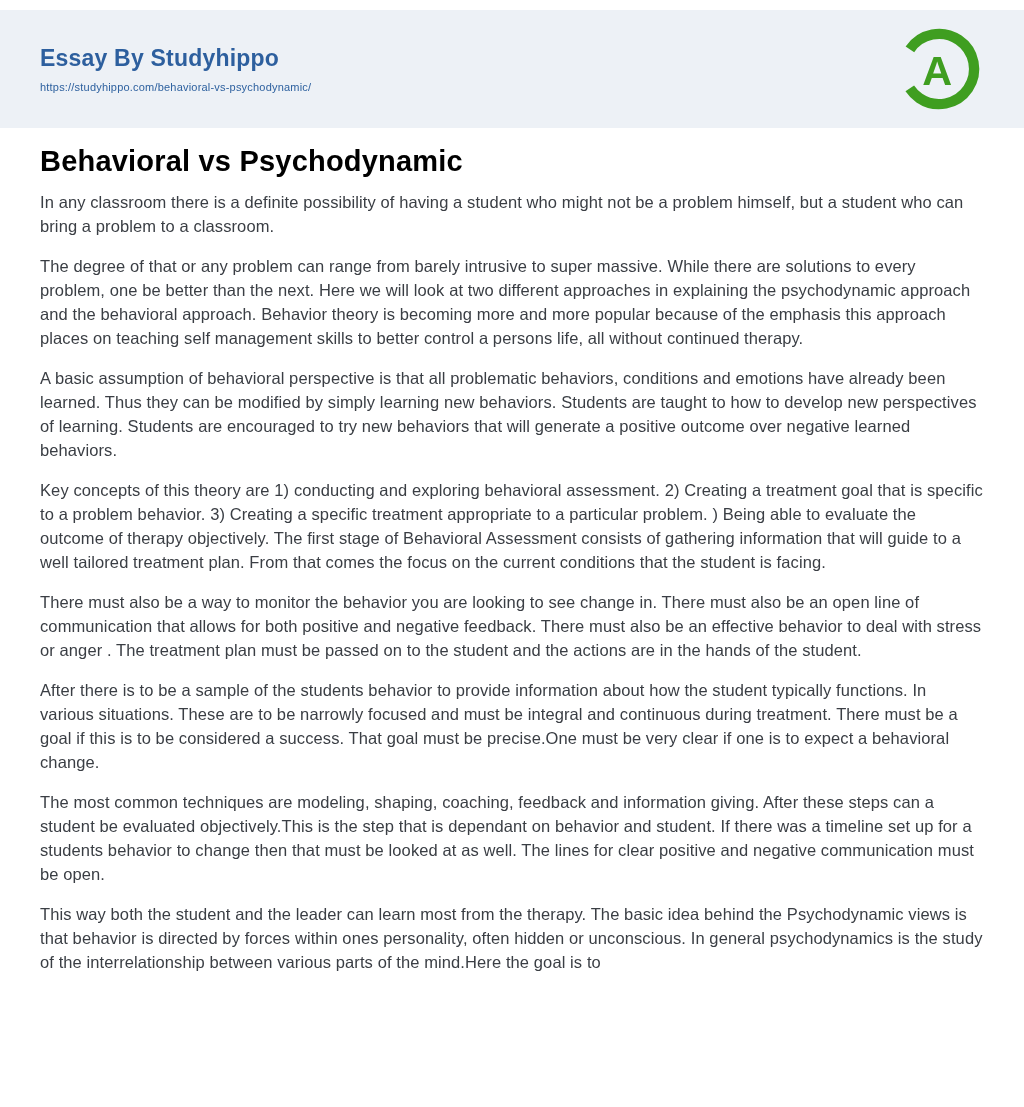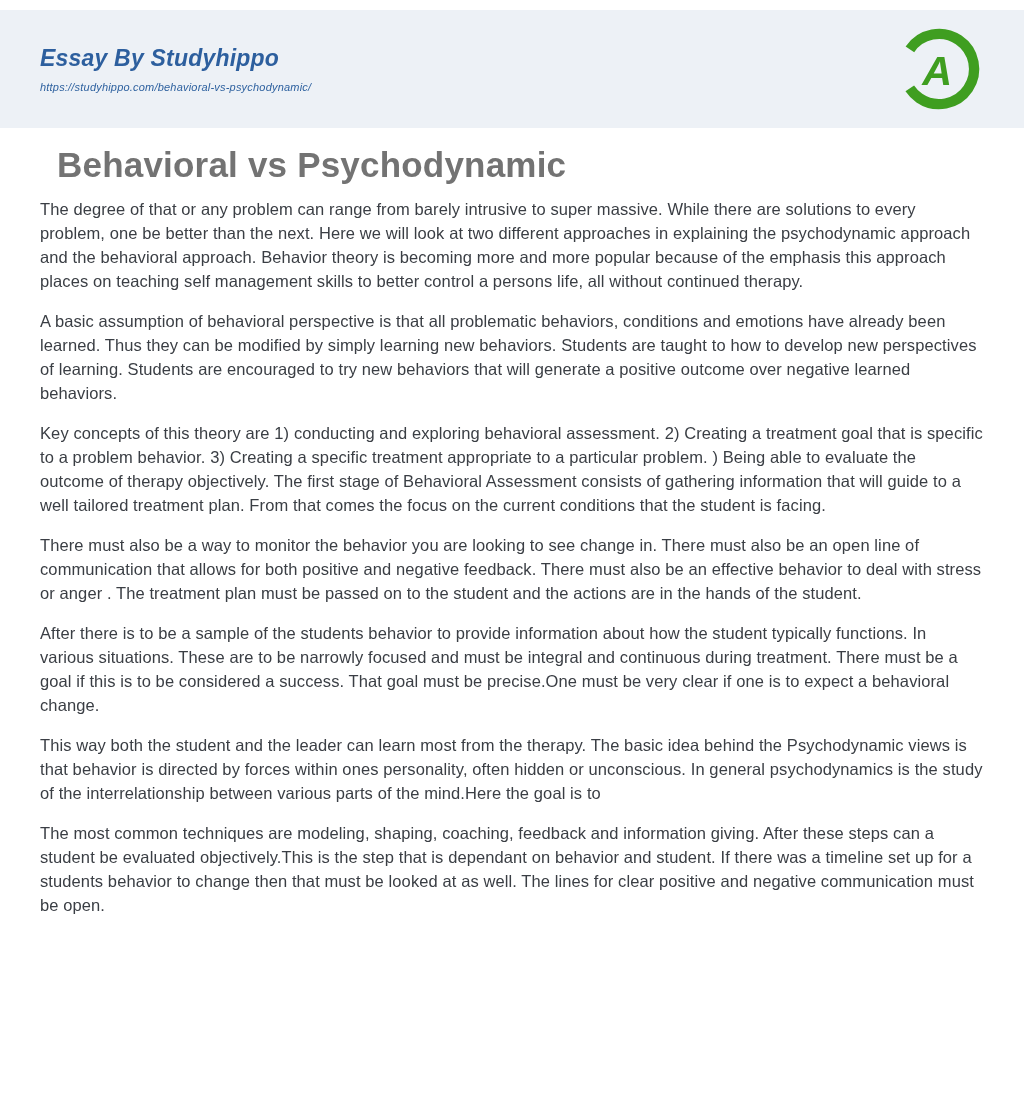--- a/index.html
+++ b/index.html
@@ -12,45 +12,44 @@
     font-family: "Liberation Sans", "DejaVu Sans", sans-serif;
   }
   .site-header {
     margin-top: 10px;
     height: 118px;
     background: #edf1f6;
     display: flex;
     align-items: center;
     justify-content: space-between;
     padding: 0 40px;
-    font-style: italic;
   }
   .site-header .head-text { display: flex; flex-direction: column; }
   .site-title {
     color: #2d5f9e;
     font-size: 23px;
     font-weight: bold;
     letter-spacing: 0.2px;
     margin-bottom: 9px;
   }
   .site-url {
     color: #2e619f;
     font-size: 11px;
     text-decoration: none;
     letter-spacing: 0.2px;
   }
   .logo { width: 90px; height: 90px; display: block; }
   .content {
     padding: 0 40px;
   }
   .essay-title {
-    margin: 17px 0 12px 17px;
-    font-size: 35px;
+    margin: 17px 0 12px 0;
+    font-size: 29px;
     font-weight: 800;
-    color: #737373;
+    color: #000000;
     letter-spacing: 0.2px;
   }
   .content p {
     font-size: 16.5px;
     line-height: 24px;
     color: #3a3e44;
     margin: 0 0 16px 0;
     letter-spacing: 0.1px;
   }
 </style>
@@ -67,22 +66,23 @@
 
     <svg class="logo" viewBox="0 0 100 100">
       <circle cx="50" cy="50" r="39" fill="none" stroke-width="11.5" stroke-dasharray="198.7 46.3" transform="rotate(214 50 50)" stroke="#3f9e20"></circle>
       <text x="48" y="52" text-anchor="middle" dominant-baseline="central" font-size="46" font-weight="600" font-family="Liberation Sans, sans-serif" fill="#3f9e20">A</text>
     </svg>
   </header>
 
   <main class="content">
     <h1 class="essay-title">Behavioral vs Psychodynamic</h1>
 
+    <p>In any classroom there is a definite possibility of having a student who might not be a problem himself, but a student who can bring a problem to a classroom.</p>
     <p>The degree of that or any problem can range from barely intrusive to super massive. While there are solutions to every problem, one be better than the next. Here we will look at two different approaches in explaining the psychodynamic approach and the behavioral approach. Behavior theory is becoming more and more popular because of the emphasis this approach places on teaching self management skills to better control a persons life, all without continued therapy.</p>
     <p>A basic assumption of behavioral perspective is that all problematic behaviors, conditions and emotions have already been learned. Thus they can be modified by simply learning new behaviors. Students are taught to how to develop new perspectives of learning. Students are encouraged to try new behaviors that will generate a positive outcome over negative learned behaviors.</p>
     <p>Key concepts of this theory are 1) conducting and exploring behavioral assessment. 2) Creating a treatment goal that is specific to a problem behavior. 3) Creating a specific treatment appropriate to a particular problem. ) Being able to evaluate the outcome of therapy objectively. The first stage of Behavioral Assessment consists of gathering information that will guide to a well tailored treatment plan. From that comes the focus on the current conditions that the student is facing.</p>
     <p>There must also be a way to monitor the behavior you are looking to see change in. There must also be an open line of communication that allows for both positive and negative feedback. There must also be an effective behavior to deal with stress or anger . The treatment plan must be passed on to the student and the actions are in the hands of the student.</p>
     <p>After there is to be a sample of the students behavior to provide information about how the student typically functions. In various situations. These are to be narrowly focused and must be integral and continuous during treatment. There must be a goal if this is to be considered a success. That goal must be precise.One must be very clear if one is to expect a behavioral change.</p>
+    <p>The most common techniques are modeling, shaping, coaching, feedback and information giving. After these steps can a student be evaluated objectively.This is the step that is dependant on behavior and student. If there was a timeline set up for a students behavior to change then that must be looked at as well. The lines for clear positive and negative communication must be open.</p>
     <p>This way both the student and the leader can learn most from the therapy. The basic idea behind the Psychodynamic views is that behavior is directed by forces within ones personality, often hidden or unconscious. In general psychodynamics is the study of the interrelationship between various parts of the mind.Here the goal is to</p>
-    <p>The most common techniques are modeling, shaping, coaching, feedback and information giving. After these steps can a student be evaluated objectively.This is the step that is dependant on behavior and student. If there was a timeline set up for a students behavior to change then that must be looked at as well. The lines for clear positive and negative communication must be open.</p>
   </main>
 
 </div>
 
 </body></html>

